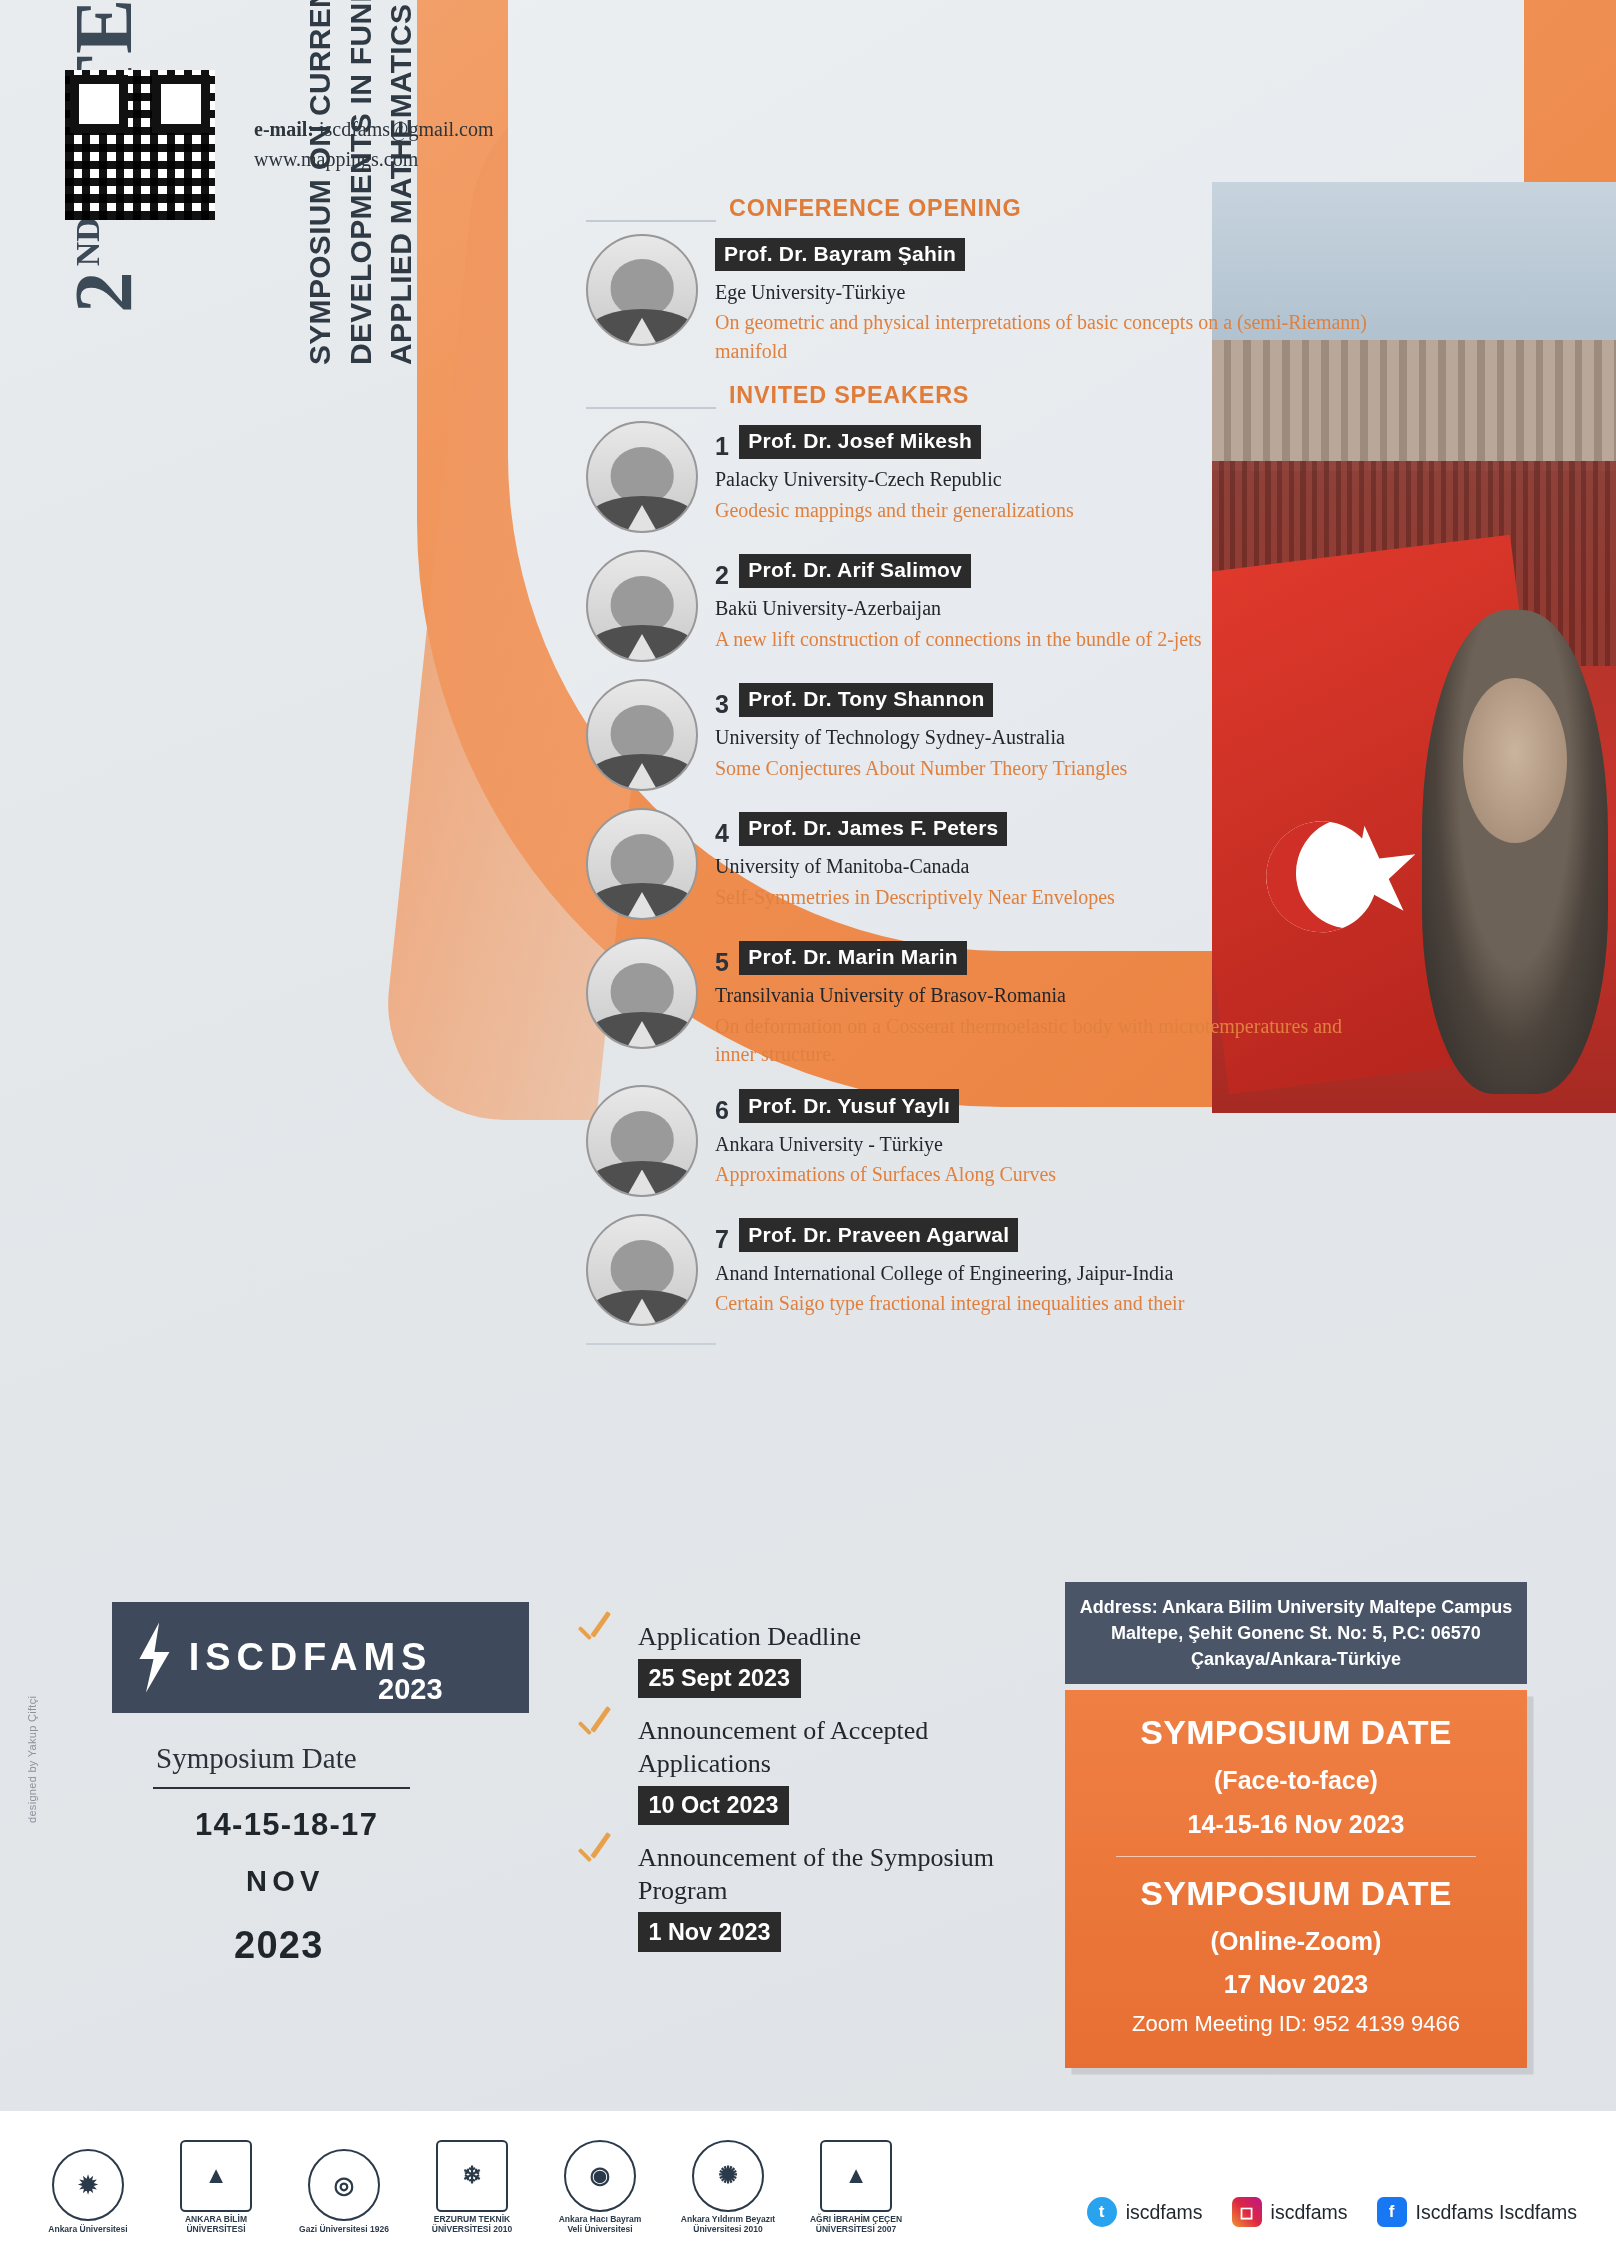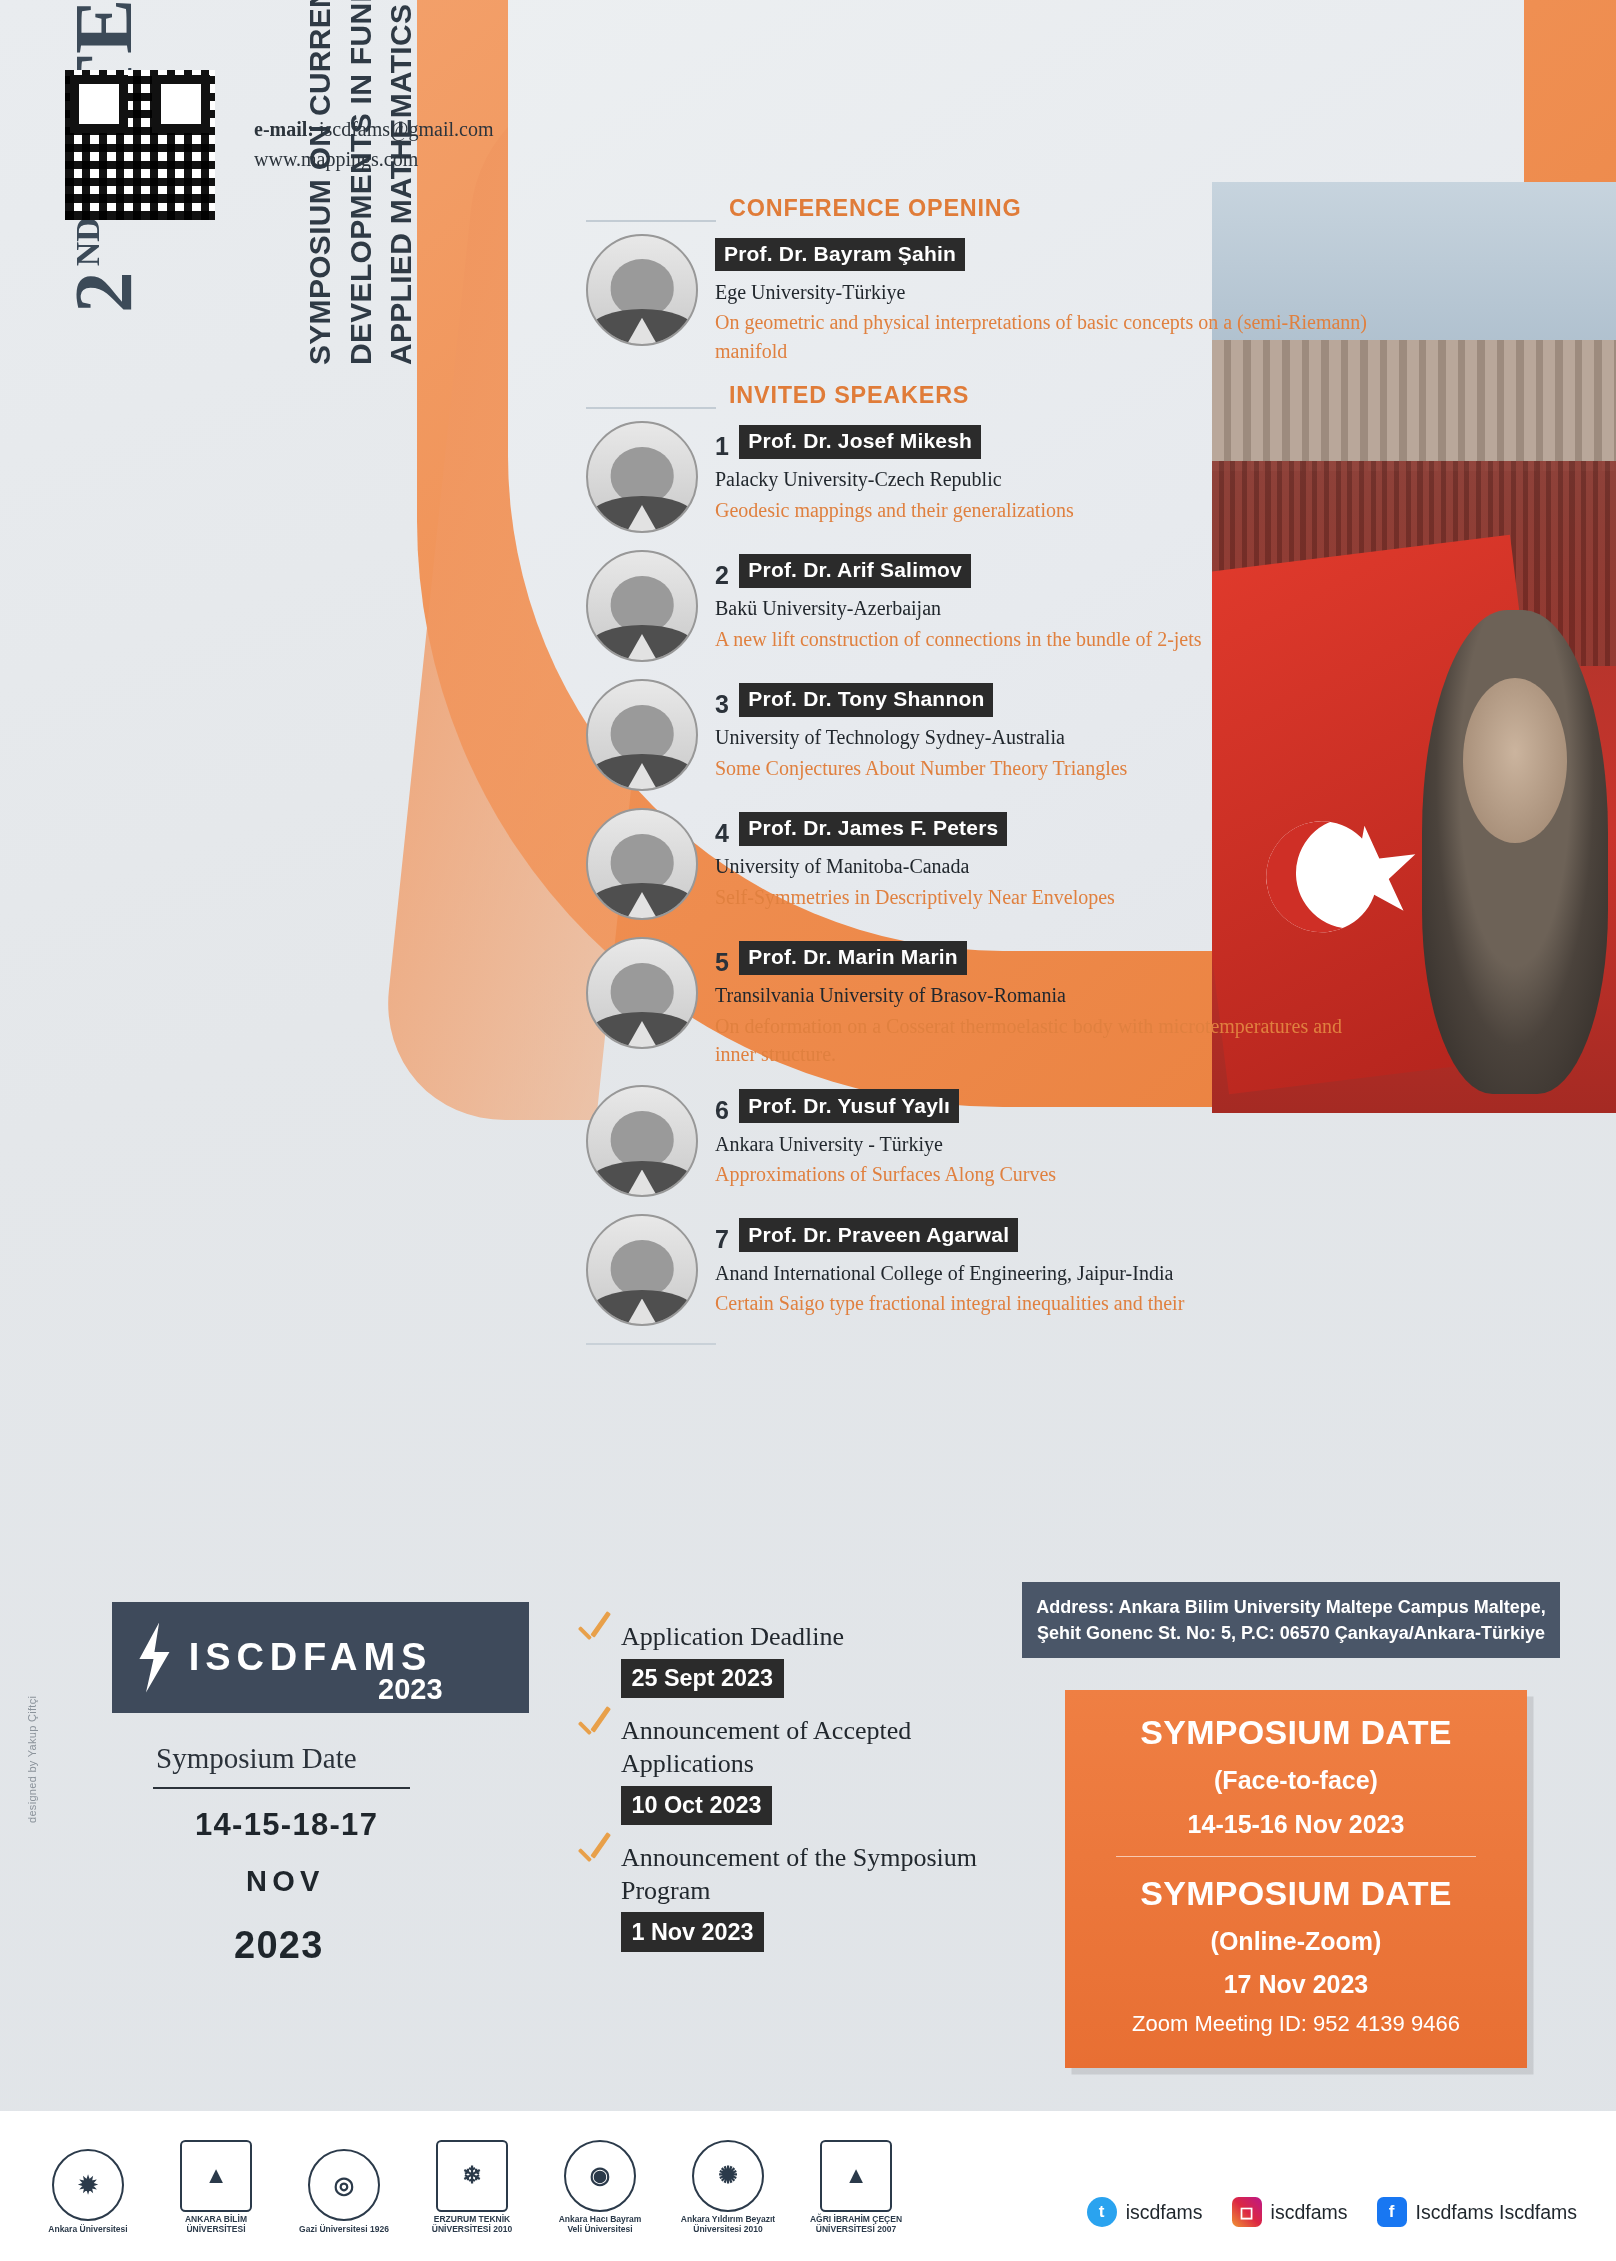--- a/index.html
+++ b/index.html
@@ -153,34 +153,34 @@
   .iscd-txt{color:#fff;font-size:38px;font-weight:700;letter-spacing:5.9px;}
   .iscd-year{position:absolute;left:378px;top:1673px;color:#fff;font-size:29px;font-weight:700;z-index:7;}
   .symdate-lbl{position:absolute;left:156px;top:1742px;z-index:6;font-family:"Liberation Serif",serif;font-size:29px;color:#2b323a;}
   .symdate-rule{position:absolute;left:153px;top:1787px;width:257px;height:2px;background:#2b323a;z-index:6;}
   .symdate-d{position:absolute;left:195px;top:1807px;z-index:6;font-size:31px;font-weight:700;color:#1f262c;letter-spacing:1.3px;}
   .symdate-m{position:absolute;left:246px;top:1865px;z-index:6;font-size:29px;font-weight:700;color:#1f262c;letter-spacing:5.2px;}
   .symdate-y{position:absolute;left:234px;top:1924px;z-index:6;font-size:38px;font-weight:700;color:#1f262c;letter-spacing:1.3px;}
 
   
   .deadlines{position:absolute;left:573px;top:1621px;width:456px;z-index:6;}
-  .dl{display:flex;gap:12px;margin-bottom:17px;align-items:flex-start;}
+  .dl{display:flex;gap:29px;margin-bottom:17px;align-items:flex-start;}
   .check{flex:0 0 auto;width:36px;height:36px;position:relative;}
   .check:before{
     content:"";position:absolute;left:3.9px;top:10.4px;width:15.6px;height:3.9px;background:#e8a04a;transform:rotate(45deg);border-radius:1.3px;
   }
   .check:after{
     content:"";position:absolute;left:13px;top:1.3px;width:29px;height:4.6px;background:#e8a04a;transform:rotate(-55deg);border-radius:1.3px;
   }
   .dl-txt{font-family:"Liberation Serif",serif;font-size:26px;color:#22282e;line-height:1.25;}
   .dl-date{display:inline-block;background:#2b2b2b;color:#fff;font-family:"Liberation Sans",sans-serif;font-weight:700;font-size:23.4px;padding:5.2px 10.4px;margin-top:5.2px;}
 
   
   .addr{
-    position:absolute;left:1022px;top:1582px;width:538px;z-index:6;
+    position:absolute;left:1065px;top:1582px;width:462px;z-index:6;
     background:#4a5668;color:#fff;text-align:center;padding:11.7px 10.4px;box-sizing:border-box;
     font-size:18px;font-weight:700;line-height:1.45;
   }
   .ocard{
     position:absolute;left:1065px;top:1690px;width:462px;height:378px;z-index:6;
     background:linear-gradient(180deg,#ef7f43,#e86f33);color:#fff;text-align:center;padding-top:23.4px;box-sizing:border-box;
     box-shadow:6.5px 6.5px 0 rgba(0,0,0,.10);
   }
   .ocard h3{margin:0;font-size:34px;font-weight:700;letter-spacing:0.3px;}
   .ocard .sub{font-size:25px;font-weight:700;margin-top:14px;}

